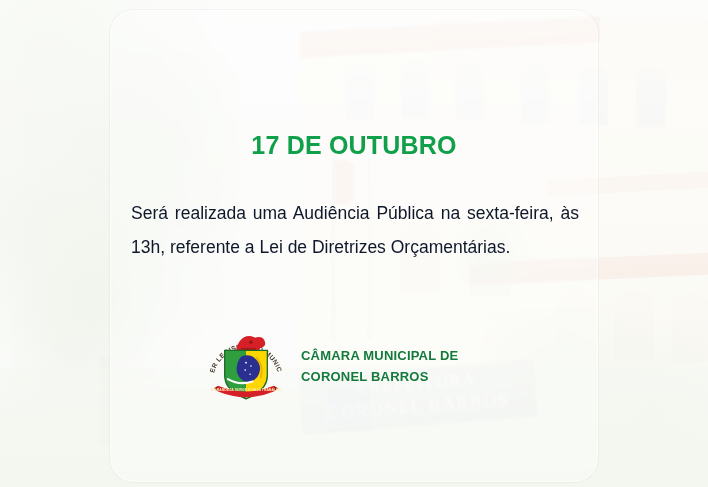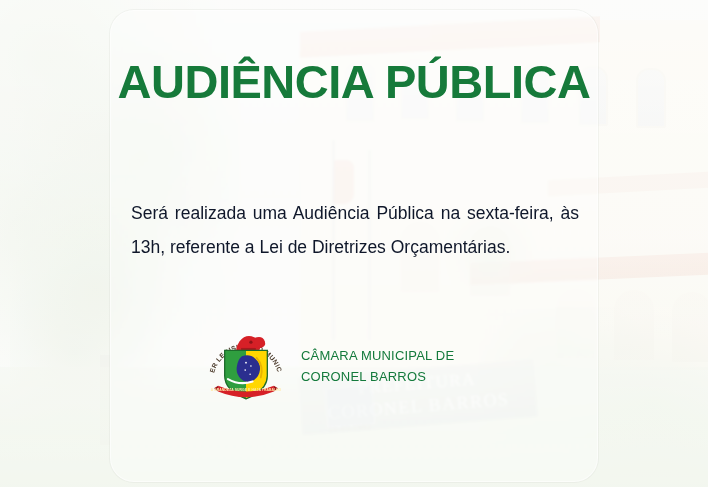--- a/index.html
+++ b/index.html
@@ -326,21 +326,21 @@
     align-items: center;
     gap: 14px;
   }
   .emblem {
     width: 82px;
     height: 82px;
     flex: 0 0 auto;
   }
   .org-name {
     font-size: 13px;
-    font-weight: normal;
+    font-weight: bold;
     letter-spacing: 0.2px;
     line-height: 1.65;
     color: #147a3c;
     white-space: nowrap;
   }
 </style>
 </head>
 <body>
 
 <div id="poster">
@@ -386,22 +386,22 @@
     <div class="ph-plaque-date">10-03-1992</div>
 
     <div class="photo-veil"></div>
     <div class="photo-veil-2"></div>
   </div>
 
   <div class="card"></div>
 
   <div class="content">
 
-    <div class="title">AUDIÊNCIA PÚBLICA</div>
-
+
+    <div class="subtitle">17 DE OUTUBRO</div>
 
     <div class="body-text">Será realizada uma Audiência Pública na sexta-feira, às 13h, referente a Lei de Diretrizes Orçamentárias.</div>
 
     <div class="footer">
 
       <span class="emblem">
         <svg viewBox="0 0 100 100" width="82" height="82" aria-hidden="true">
           <defs>
             <path id="arcpath" d="M 12,56 A 40,40 0 0 1 88,56" fill="none"></path>
           </defs>

